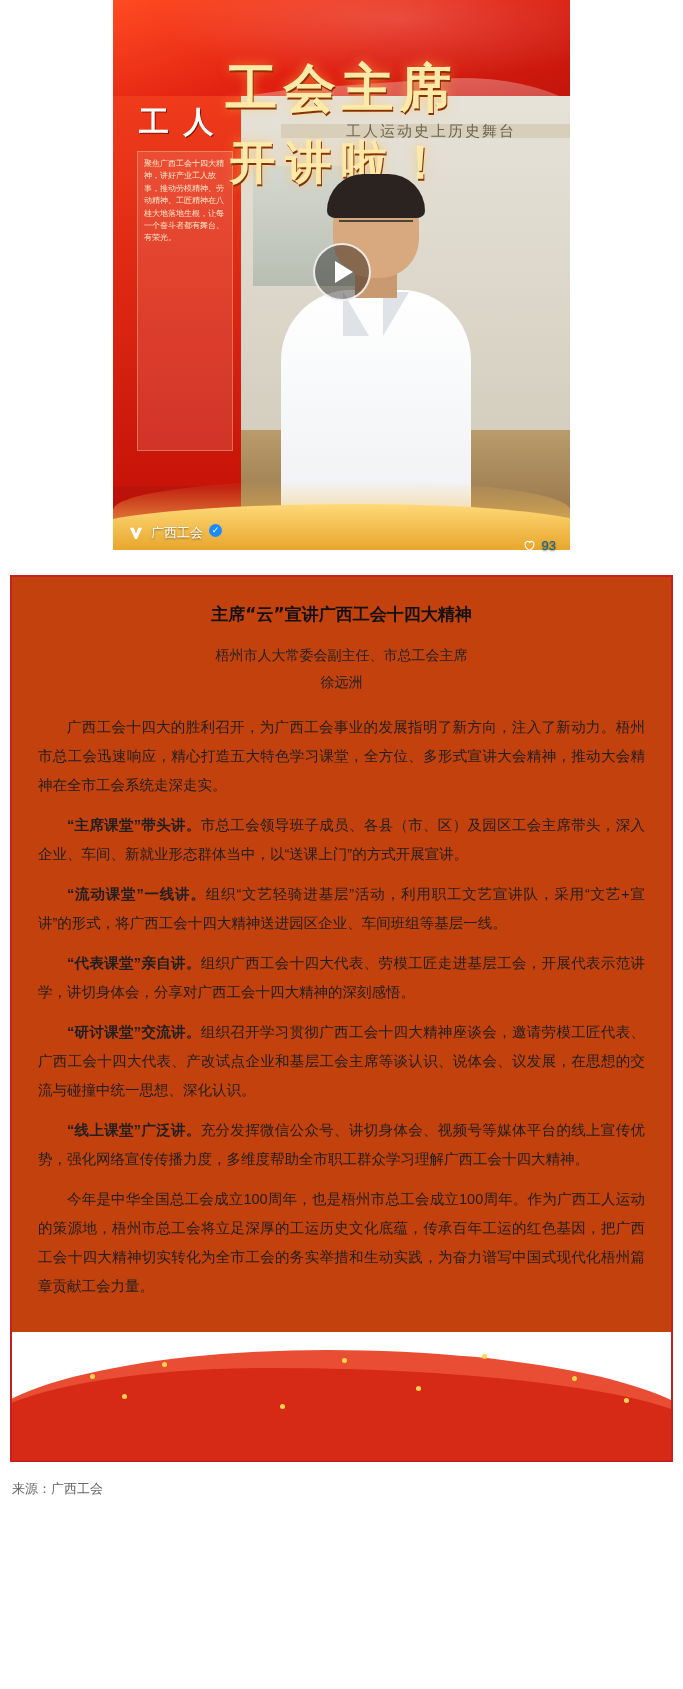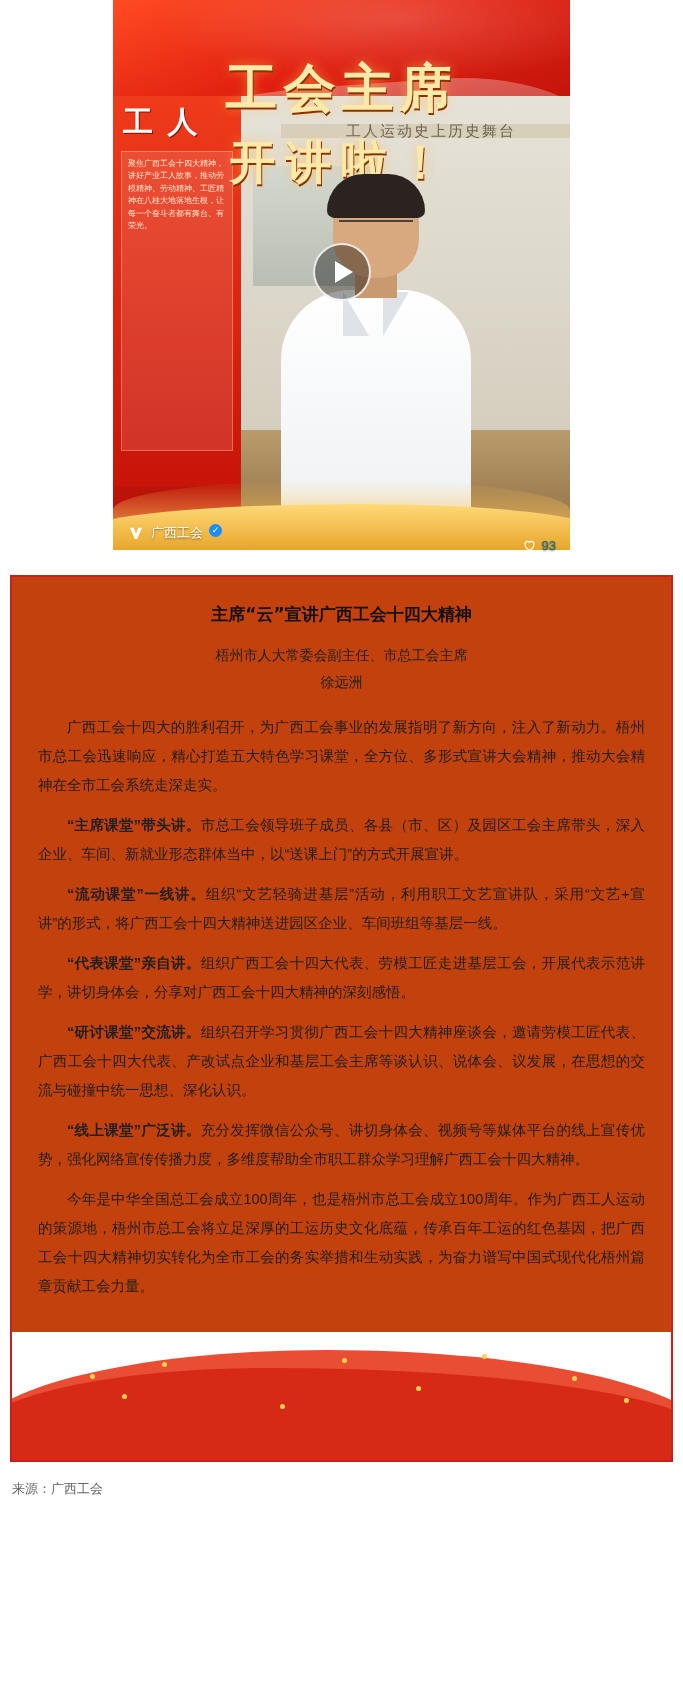--- a/index.html
+++ b/index.html
@@ -53,20 +53,21 @@
     letter-spacing: 6px;
   }
   .title-art .l1 { font-size: 52px; font-weight: bold; margin-top: 36px; }
   .title-art .l2 { font-size: 46px; font-weight: bold; margin-top: 8px; letter-spacing: 10px; }
 
   
   .poster {
     position: absolute; left: 0; top: 96px; width: 128px; height: 390px;
     background: linear-gradient(180deg,#ef3b1b,#c81409);
     z-index: 3;
+    padding-left: 16px;
   }
   .poster .big {
     color: #fff; font-family: "DejaVu Serif", serif; font-weight: bold;
     font-size: 30px; letter-spacing: 2px; padding: 6px 8px 2px 10px;
     text-shadow: 1px 1px 0 #7e1102;
   }
   .poster .panel {
     margin: 6px 8px; background: rgba(255,255,255,.12);
     border: 1px solid rgba(255,230,170,.35);
     height: 300px; padding: 6px;

